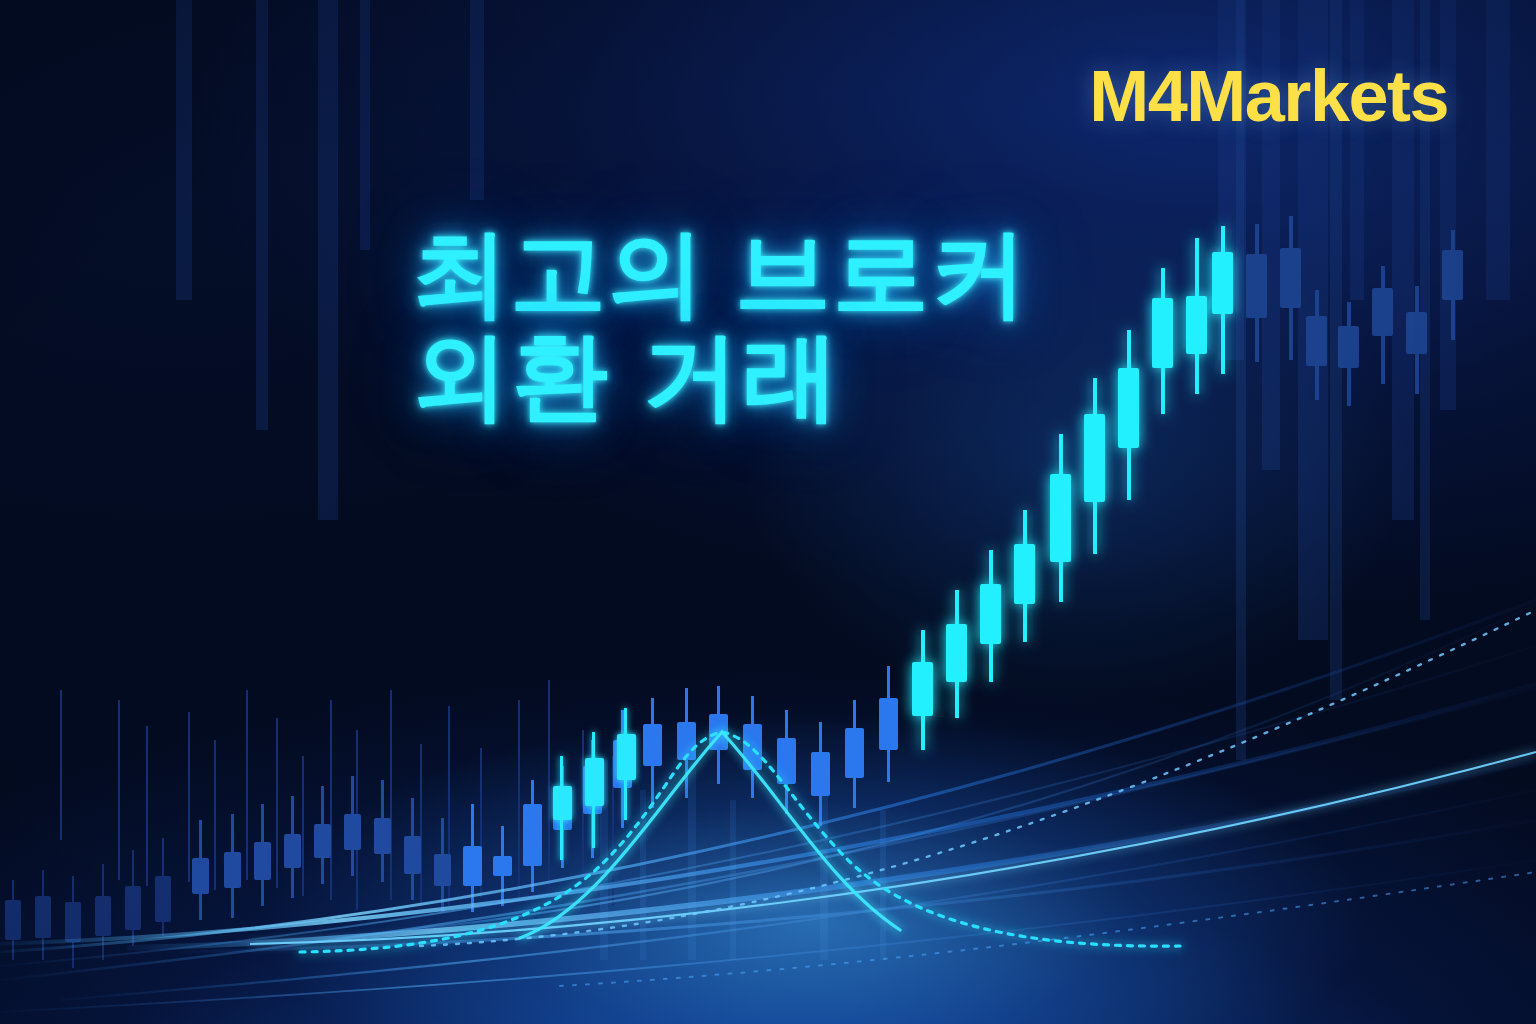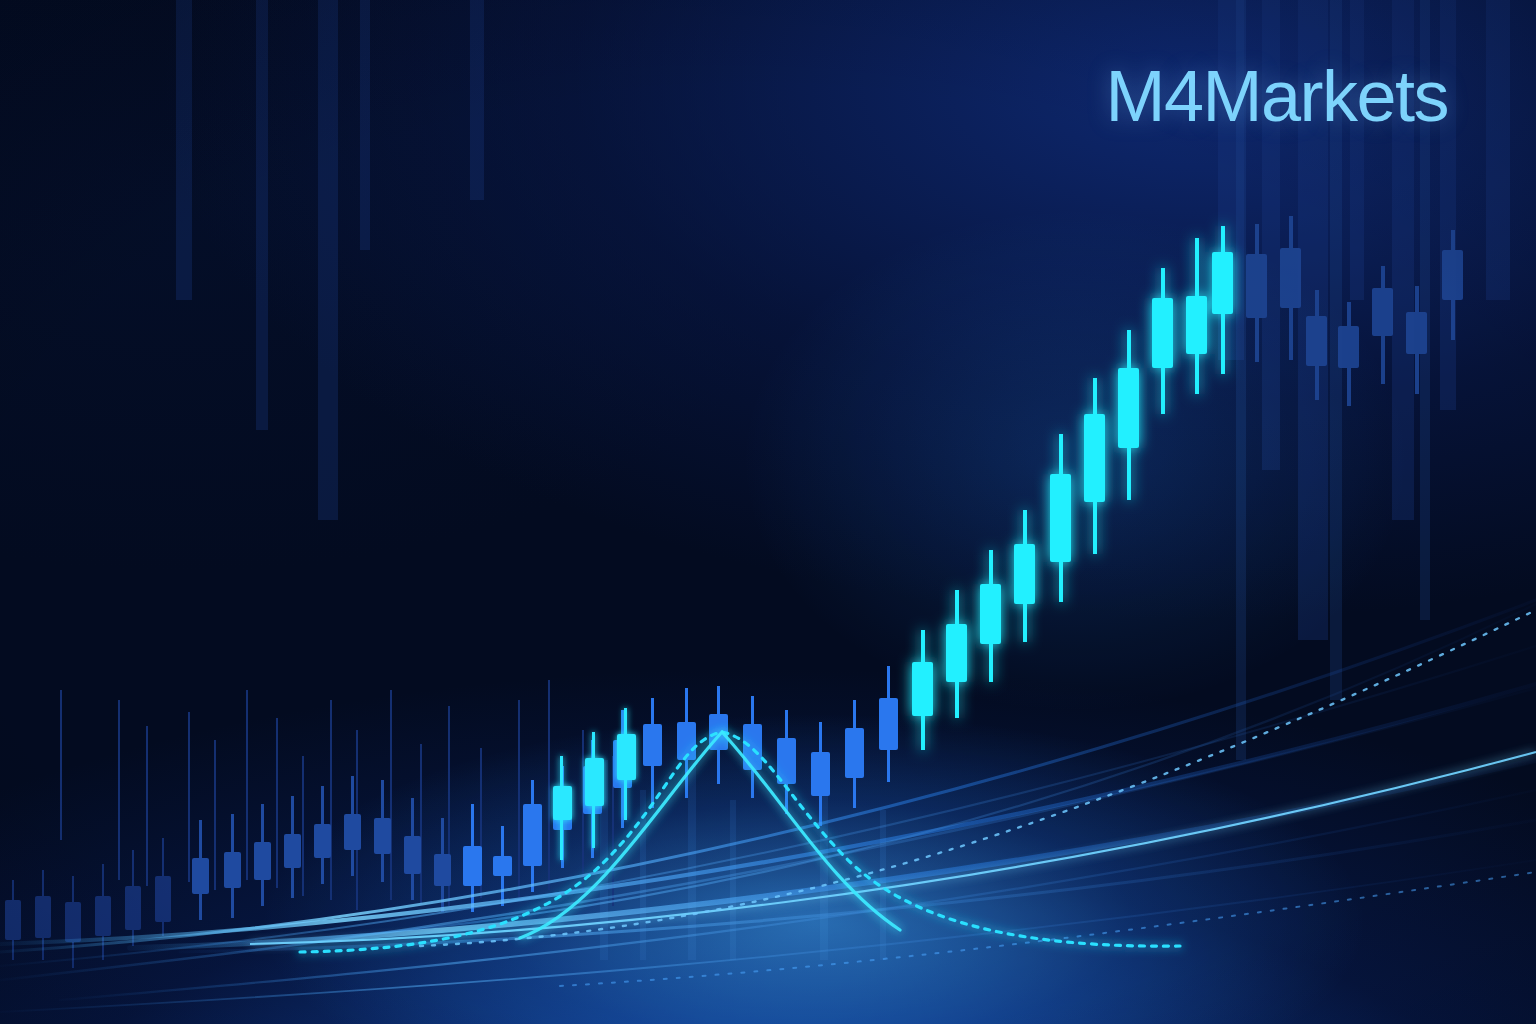--- a/index.html
+++ b/index.html
@@ -28,22 +28,22 @@
     mix-blend-mode:screen;
   }
   .vignette{
     background:
       radial-gradient(120% 110% at 50% 55%, rgba(0,0,0,0) 42%, rgba(0,4,16,0.55) 100%);
   }
 
   
   .logo{
     position:absolute; right:88px; top:60px;
-    color:#7dd3fc;
-    font-size:72px; font-weight:400; letter-spacing:-1.5px;
+    color:#fde047;
+    font-size:72px; font-weight:700; letter-spacing:-1.5px;
     line-height:1;
     text-shadow:0 0 22px rgba(120,190,255,0.35);
     white-space:nowrap;
   }
 
   
   .headline{
     position:absolute; left:412px; top:222px;
     line-height:1.07;
     white-space:nowrap;
@@ -297,14 +297,18 @@
              C 912 926, 1030 948, 1180 946" fill="none" stroke="#2ae0ff" stroke-width="3.2" stroke-dasharray="5 7" stroke-linecap="round" filter="url(#lineglow)"></path>
 
     <path d="M 520 938 C 600 908, 660 800, 722 732
              C 784 800, 830 884, 900 930" fill="none" stroke="#3ce9ff" stroke-width="3.2" stroke-linecap="round" filter="url(#lineglow)" opacity="0.95"></path>
   </svg>
 
   <div class="layer vignette"></div>
 
   <div class="logo">M4Markets</div>
 
+  <div class="headline">
+    <span class="hl">최고의 브로커</span>
+    <span class="hl hl2">외환 거래</span>
+  </div>
 
 </div>
 
 </body></html>

